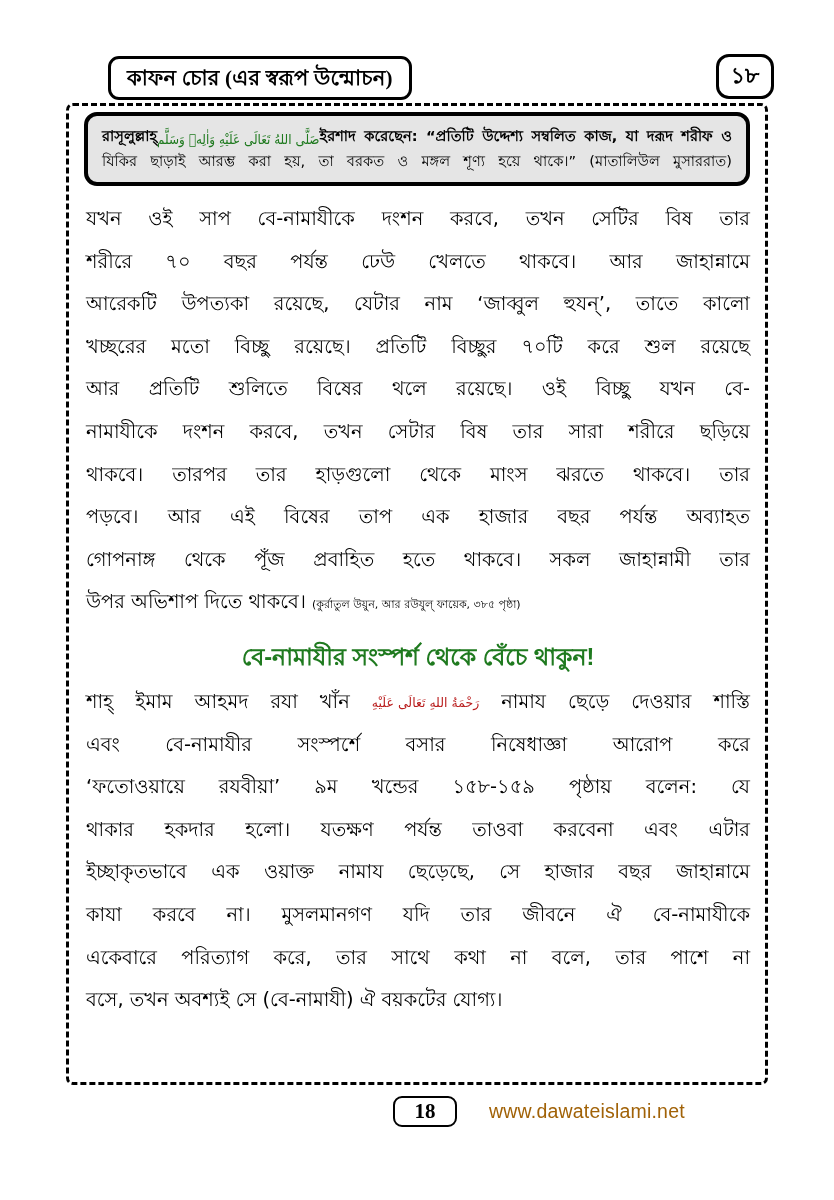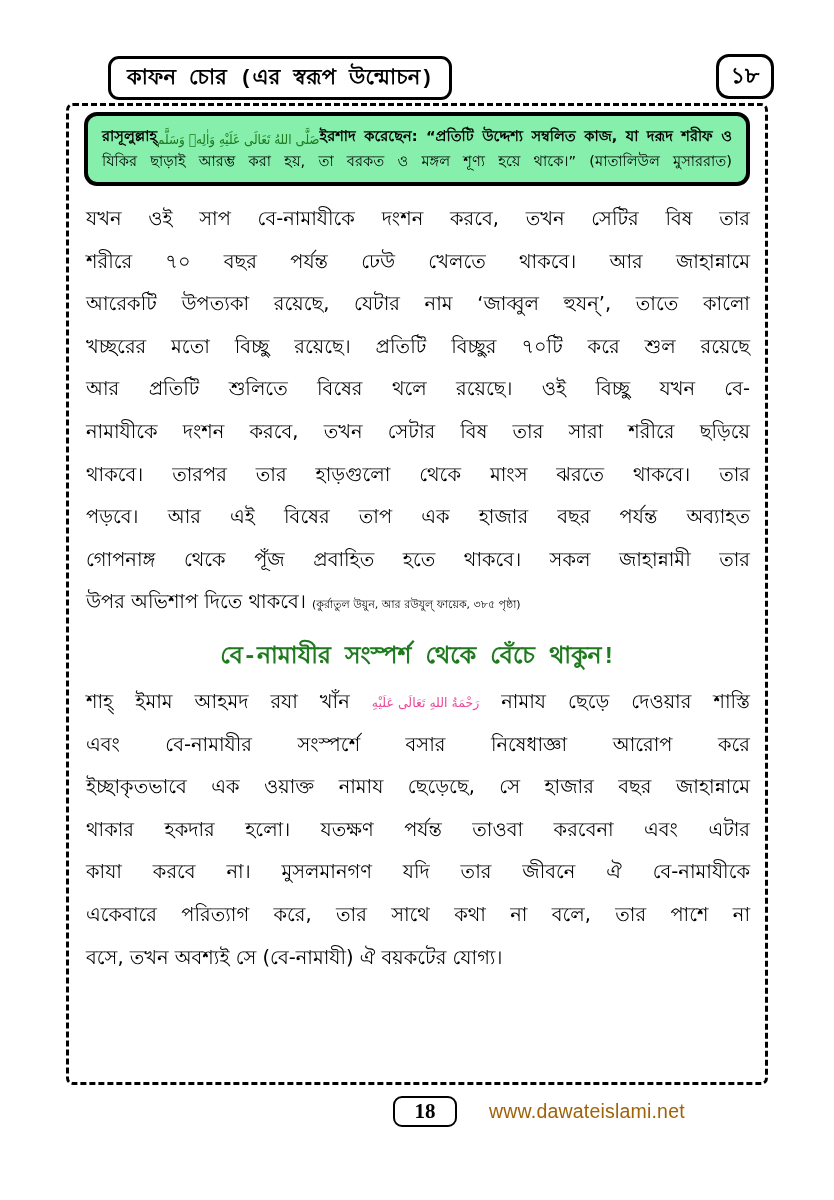--- a/index.html
+++ b/index.html
@@ -37,21 +37,21 @@
     left: 0;
     top: 0;
     height: 44px;
     box-sizing: border-box;
     padding: 4px 16px;
     border: 3px solid #000;
     border-radius: 11px;
     display: flex;
     align-items: center;
     justify-content: center;
-    font-family: Liberation Mono, monospace;
+    font-family: Liberation Serif, serif;
     font-weight: 700;
     font-size: 21px;
     line-height: 1;
     letter-spacing: .2px;
     white-space: nowrap;
   }
   .runhead-folio {
     position: absolute;
     right: 0;
     top: -2px;
@@ -82,21 +82,21 @@
 
   
   .hadith {
     position: absolute;
     left: 84px;
     top: 112px;
     width: 666px;
     box-sizing: border-box;
     border: 4px solid #000;
     border-radius: 13px;
-    background: #86efac;
+    background: #e5e5e5;
     padding: 7px 14px 9px 14px;
     box-shadow: 0 0 0 2px #fff;
   }
   .hadith-line {
     font-family: "DejaVu Sans", sans-serif;
     font-size: 14.6px;
     line-height: 25px;
     text-align: justify;
     text-align-last: justify;
     white-space: nowrap;
@@ -139,30 +139,30 @@
   }
   .ref {
     font-size: 11px;
   }
 
   
   .green-head {
     margin: 8px 0 2px 0;
     text-align: center;
     color: #1f7a1f;
-    font-family: Liberation Mono, monospace;
+    font-family: Liberation Sans, sans-serif;
     font-weight: 700;
     font-size: 23.5px;
     line-height: 44px;
     white-space: nowrap;
   }
 
   .rahmat {
     display: inline-block;
-    color: #ec4899;
+    color: #b91c1c;
     font-family: "DejaVu Sans", sans-serif;
     font-size: 12.5px;
     line-height: 1;
     vertical-align: 1px;
     letter-spacing: -.3px;
   }
 
   
   .footer {
     position: absolute;
@@ -233,22 +233,23 @@
         <span class="ref">(কুর্রাতুল উয়ুন, আর রউযুল্ ফায়েক, ৩৮৫ পৃষ্ঠা)</span></span>
     </div>
 
     <div class="green-head">বে-নামাযীর সংস্পর্শ থেকে বেঁচে থাকুন!</div>
 
     <div class="para">
       <span class="ln"><span>শাহ্ ইমাম আহমদ রযা খাঁন</span>
         <span class="rahmat">رَحْمَةُ اللهِ تَعَالَى عَلَيْهِ</span>
         <span>নামায ছেড়ে দেওয়ার শাস্তি</span></span>
       <span class="ln">এবং বে-নামাযীর সংস্পর্শে বসার নিষেধাজ্ঞা আরোপ করে</span>
+      <span class="ln">‘ফতোওয়ায়ে রযবীয়া’ ৯ম খন্ডের ১৫৮-১৫৯ পৃষ্ঠায় বলেন: যে</span>
+      <span class="ln">থাকার হকদার হলো। যতক্ষণ পর্যন্ত তাওবা করবেনা এবং এটার</span>
       <span class="ln">ইচ্ছাকৃতভাবে এক ওয়াক্ত নামায ছেড়েছে, সে হাজার বছর জাহান্নামে</span>
-      <span class="ln">থাকার হকদার হলো। যতক্ষণ পর্যন্ত তাওবা করবেনা এবং এটার</span>
       <span class="ln">কাযা করবে না। মুসলমানগণ যদি তার জীবনে ঐ বে-নামাযীকে</span>
       <span class="ln">একেবারে পরিত্যাগ করে, তার সাথে কথা না বলে, তার পাশে না</span>
       <span class="ln last">বসে, তখন অবশ্যই সে (বে-নামাযী) ঐ বয়কটের যোগ্য।</span>
     </div>
 
   </div>
 
   <div class="footer">
     <div class="folio-bottom">18</div>
     <div class="site">www.dawateislami.net</div>

